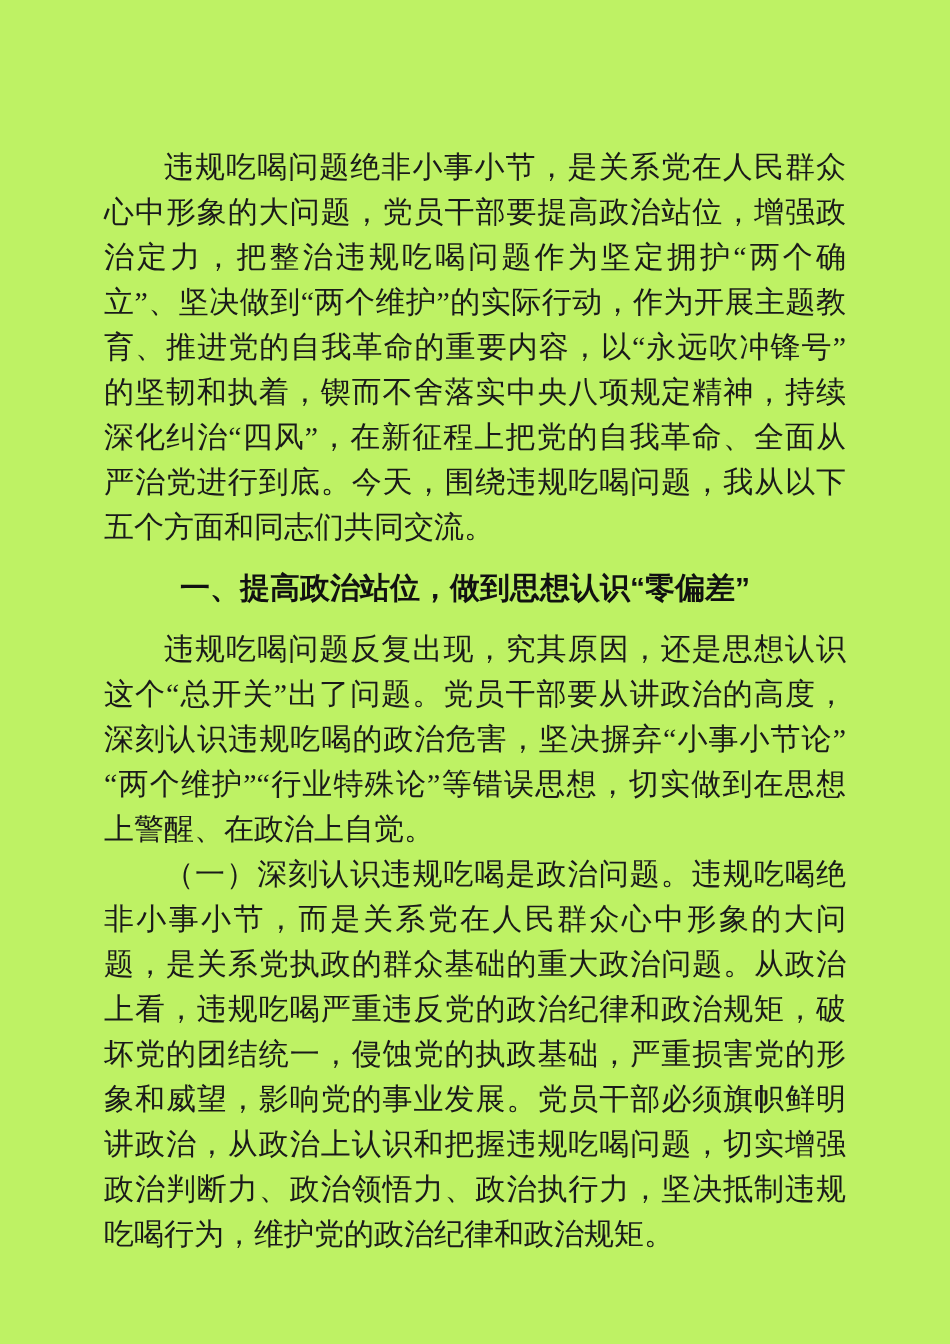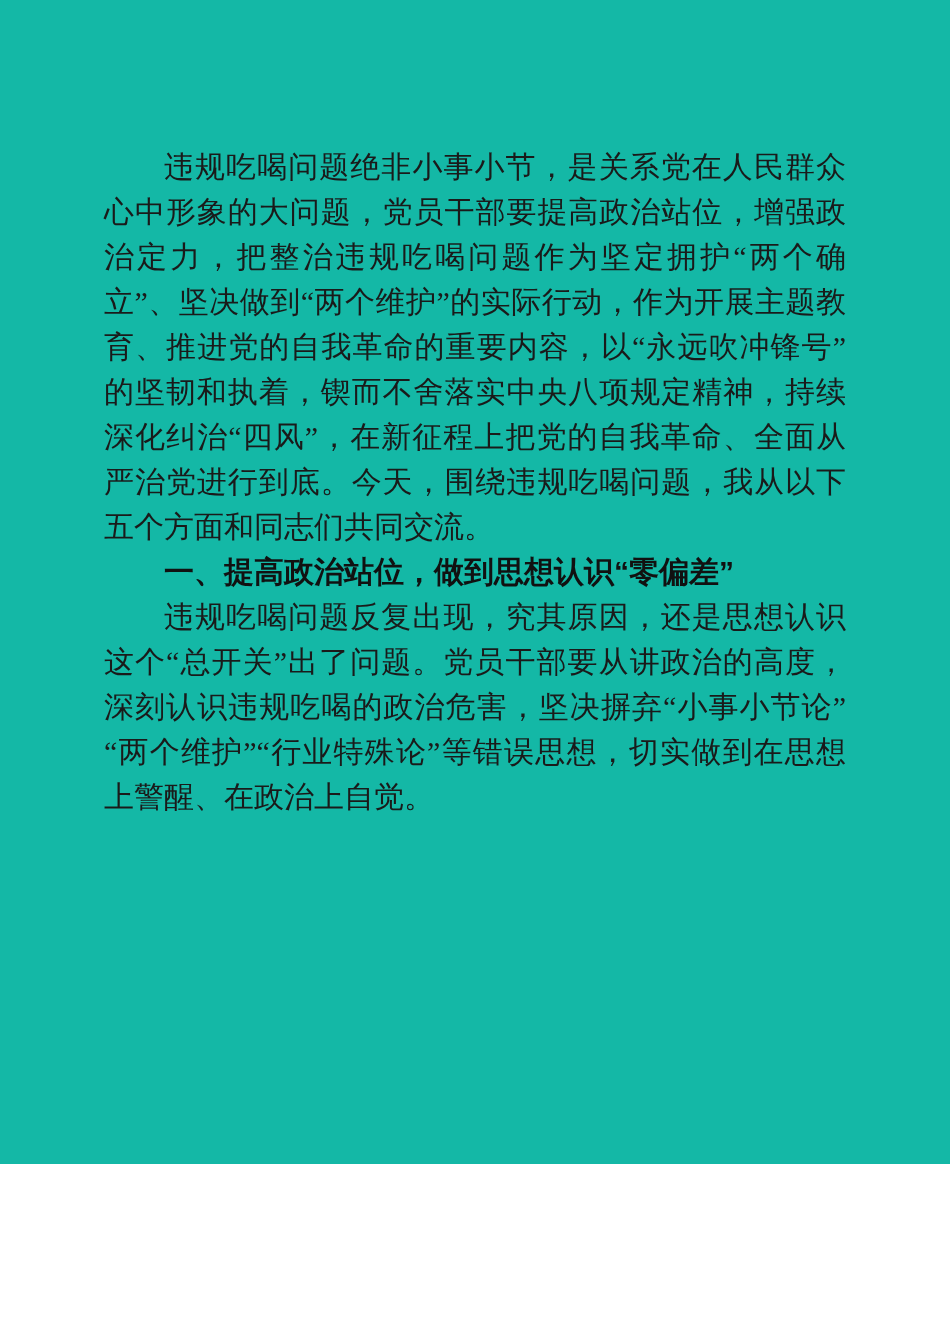--- a/index.html
+++ b/index.html
@@ -8,37 +8,37 @@
     background: #ffffff;
   }
   body {
     width: 950px;
     height: 1344px;
     overflow: hidden;
   }
   .page {
     box-sizing: border-box;
     width: 950px;
-    height: 1164px;
-    background: #14b8a6;
+    height: 1344px;
+    background: #bef264;
     padding: 144px 104px 0 104px;
     color: #1a1a1a;
   }
   .doc-body {
     font-family: "Liberation Serif", "DejaVu Serif", serif;
     font-size: 30px;
     line-height: 45px;
     text-align: justify;
   }
   p.body-para {
     margin: 0;
     text-indent: 2em;
   }
   h2.section-heading {
-    margin: 0;
+    margin: 16px;
     font-family: "Liberation Sans", "DejaVu Sans", sans-serif;
     font-size: 30px;
     line-height: 45px;
     font-weight: 700;
     text-indent: 2em;
     color: #111111;
   }
   .para-lead {
     
     letter-spacing: 0;
@@ -49,15 +49,16 @@
 
 <div class="page">
   <div class="doc-body">
 
     <p class="body-para">违规吃喝问题绝非小事小节，是关系党在人民群众心中形象的大问题，党员干部要提高政治站位，增强政治定力，把整治违规吃喝问题作为坚定拥护“两个确立”、坚决做到“两个维护”的实际行动，作为开展主题教育、推进党的自我革命的重要内容，以“永远吹冲锋号”的坚韧和执着，锲而不舍落实中央八项规定精神，持续深化纠治“四风”，在新征程上把党的自我革命、全面从严治党进行到底。今天，围绕违规吃喝问题，我从以下五个方面和同志们共同交流。</p>
 
     <h2 class="section-heading">一、提高政治站位，做到思想认识“零偏差”</h2>
 
     <p class="body-para">违规吃喝问题反复出现，究其原因，还是思想认识这个“总开关”出了问题。党员干部要从讲政治的高度，深刻认识违规吃喝的政治危害，坚决摒弃“小事小节论”“两个维护”“行业特殊论”等错误思想，切实做到在思想上警醒、在政治上自觉。</p>
 
+    <p class="body-para"><span class="para-lead">（一）深刻认识违规吃喝是政治问题。</span><span>违规吃喝绝非小事小节，而是关系党在人民群众心中形象的大问题，是关系党执政的群众基础的重大政治问题。从政治上看，违规吃喝严重违反党的政治纪律和政治规矩，破坏党的团结统一，侵蚀党的执政基础，严重损害党的形象和威望，影响党的事业发展。党员干部必须旗帜鲜明讲政治，从政治上认识和把握违规吃喝问题，切实增强政治判断力、政治领悟力、政治执行力，坚决抵制违规吃喝行为，维护党的政治纪律和政治规矩。</span></p>
 
   </div>
 </div>
 
 </body></html>

